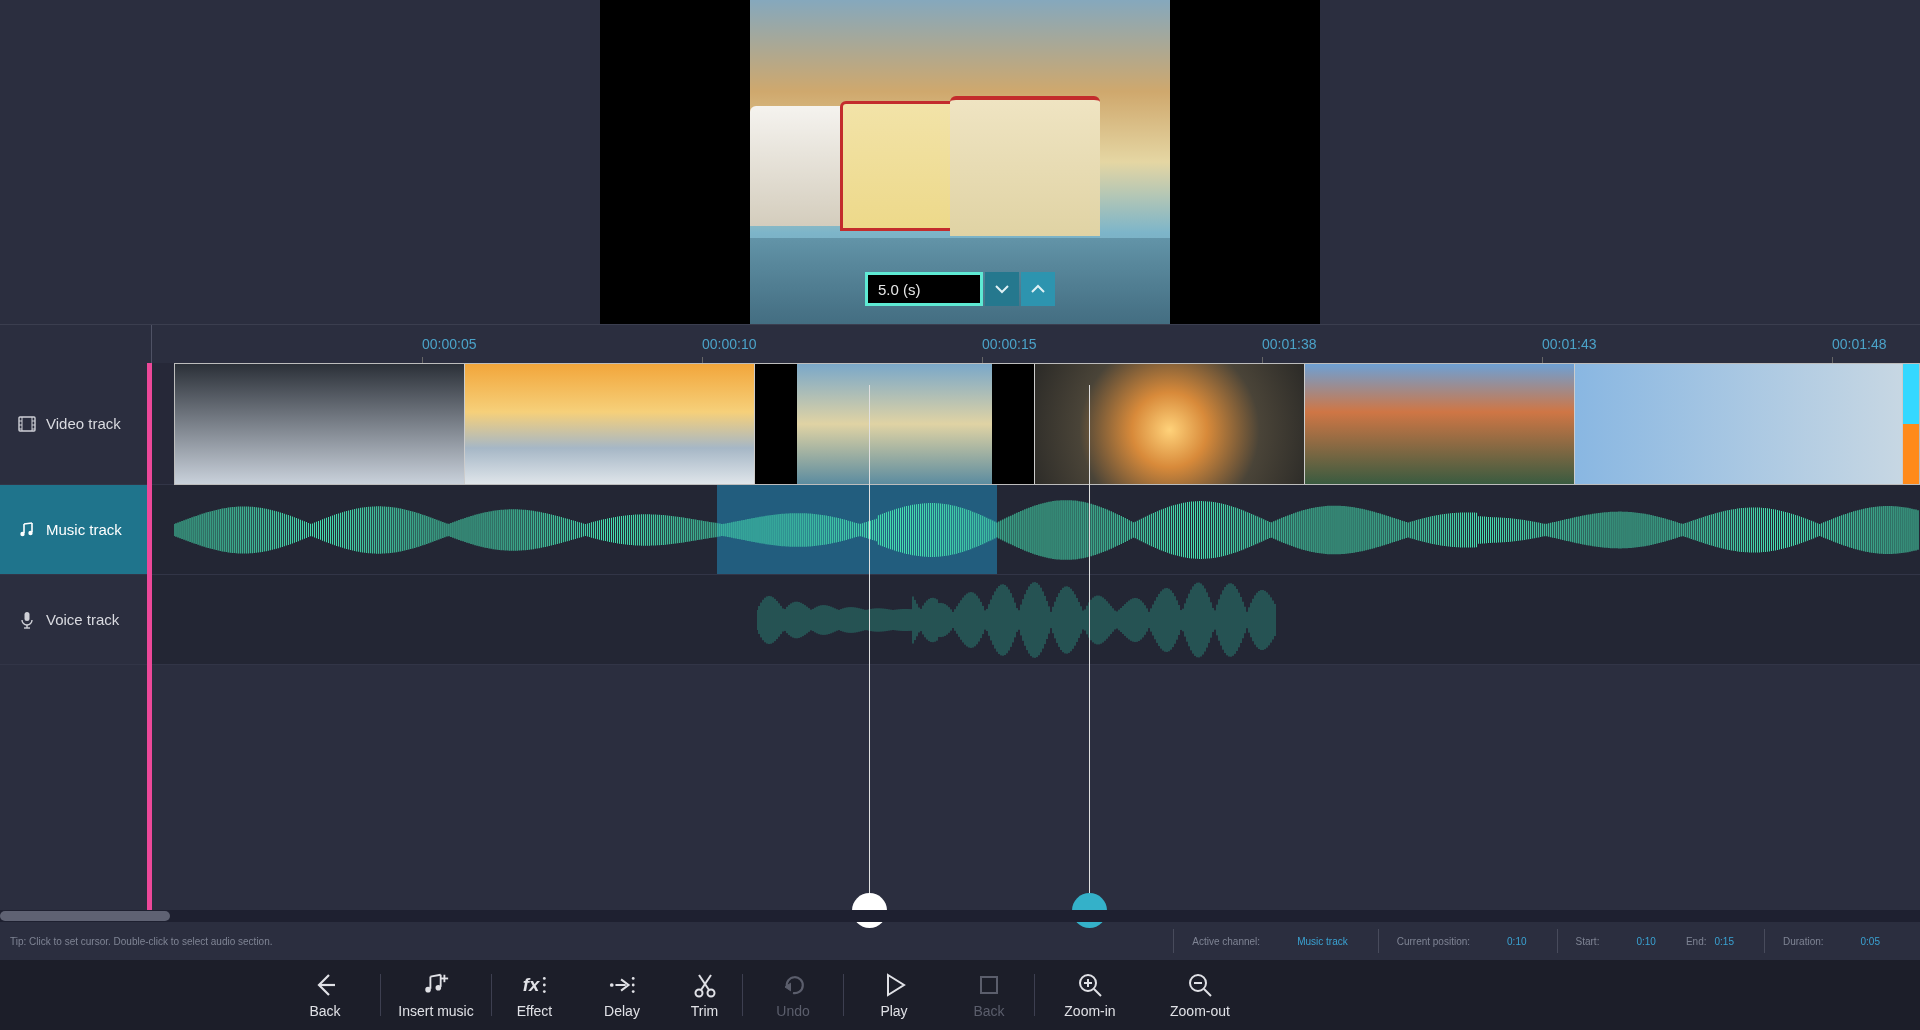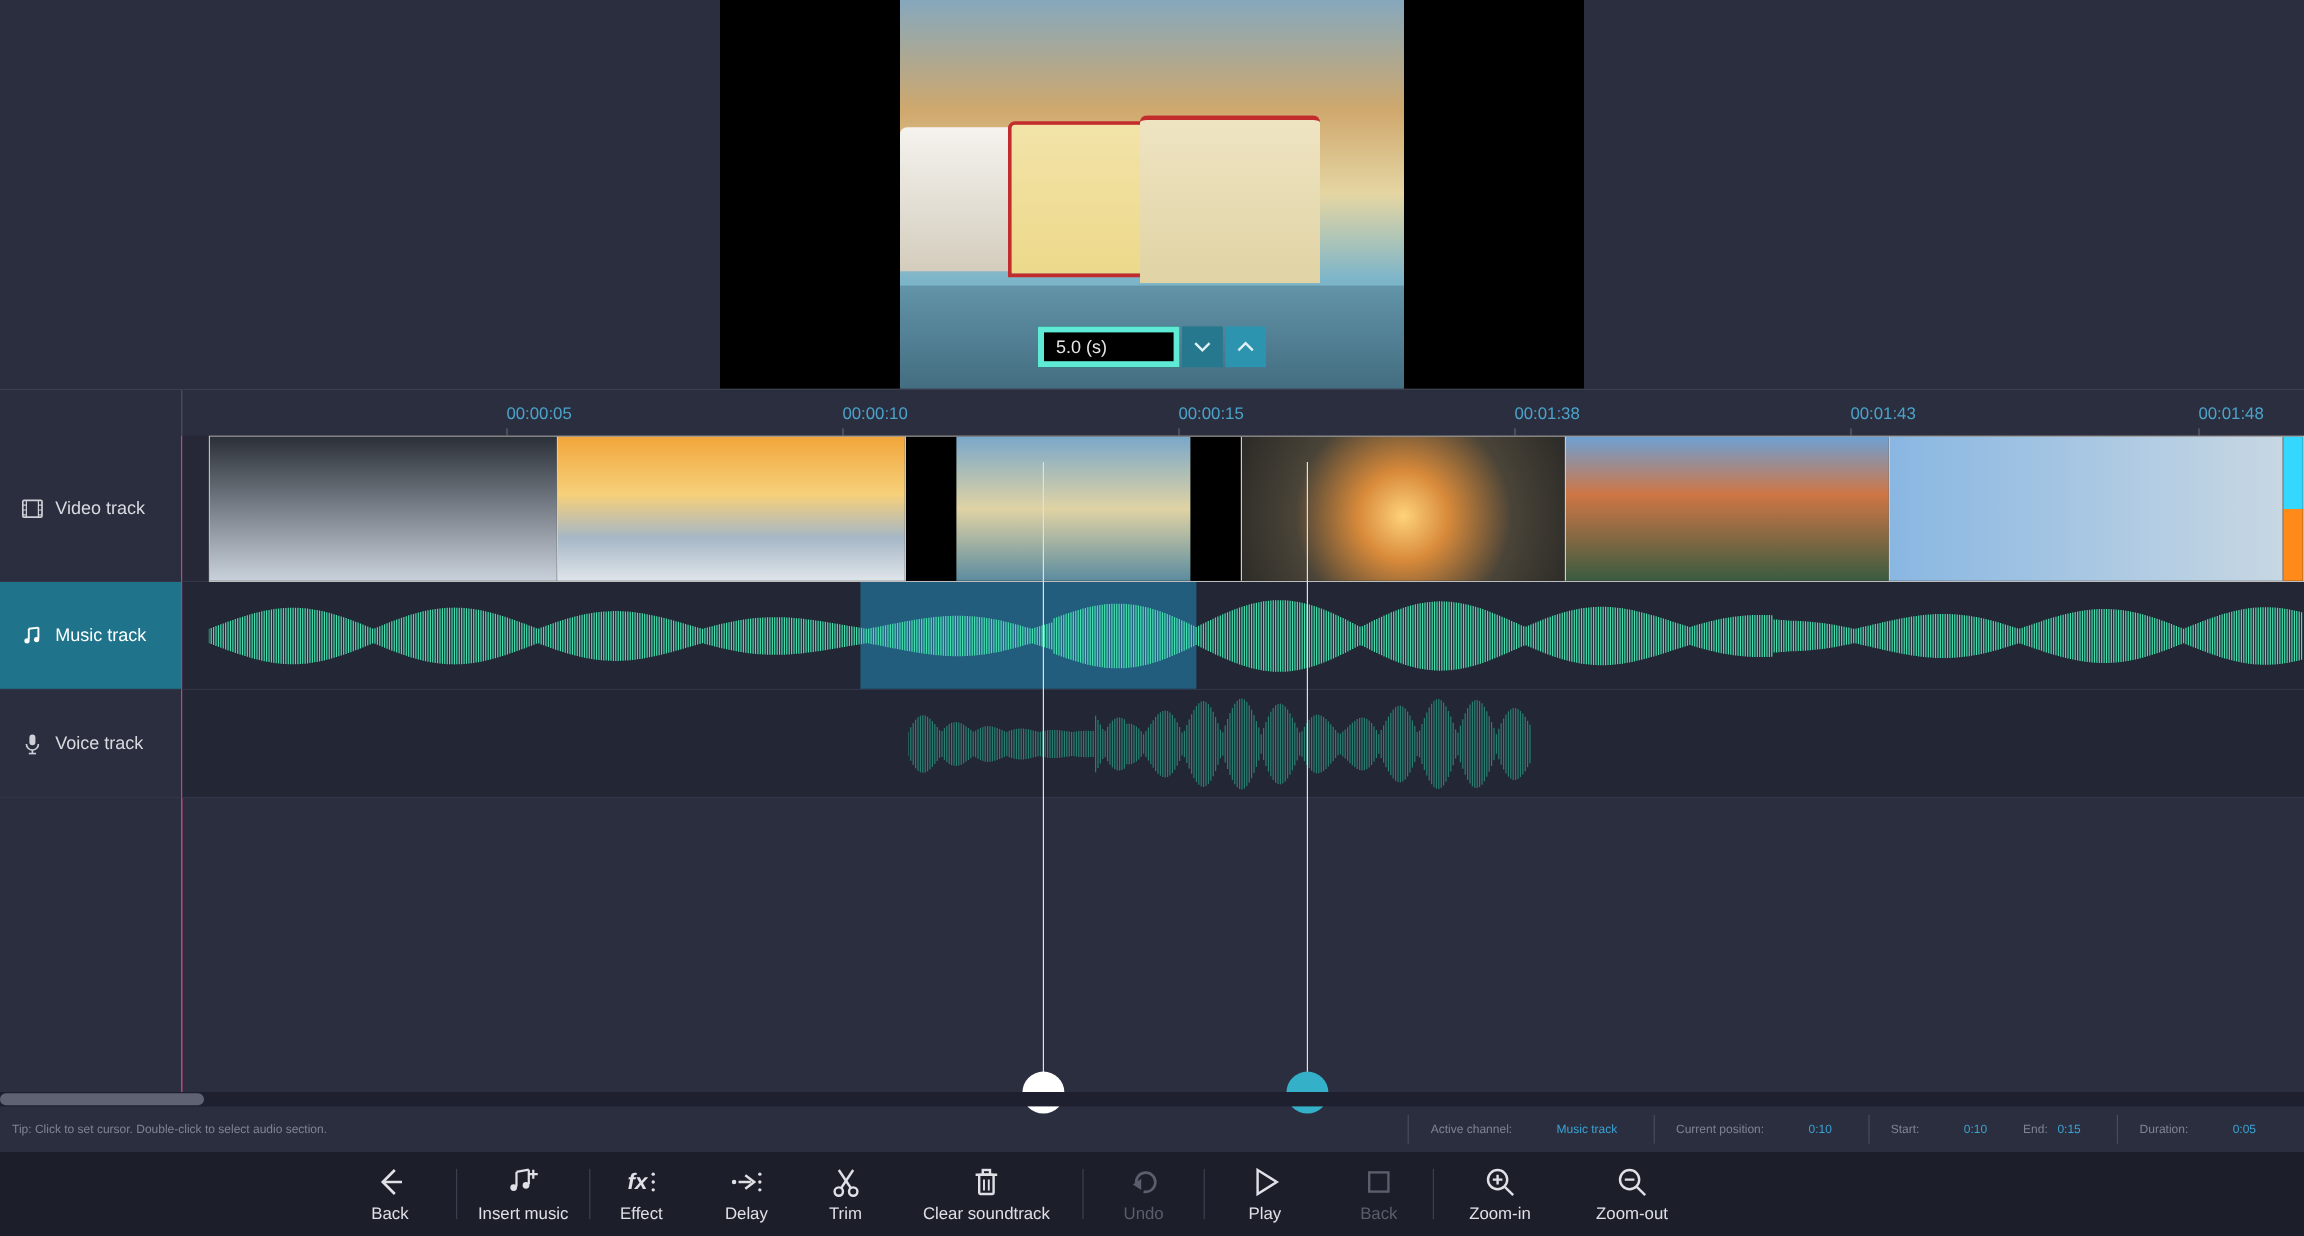--- a/index.html
+++ b/index.html
@@ -10,36 +10,36 @@
   .preview { height: 324px; background: #2b2e3f; display: flex; justify-content: center; }
   .preview-screen { width: 720px; height: 324px; background: #000; display: flex; align-items: center; justify-content: center; position: relative; }
   .preview-img { width: 420px; height: 352px; background: linear-gradient(180deg,#7aa8c9 0%, #cfa86d 30%, #e5d6a3 50%, #7db5c9 70%, #5c8ca0 100%); filter: blur(0.5px); display:flex; align-items:center; justify-content:center; }
   .boats { width: 100%; height: 100%; position: relative; overflow: hidden; }
   .boat { position:absolute; border-radius: 6px 6px 0 0; }
   .b1 { left:0; top:120px; width:120px; height:120px; background:linear-gradient(#f5f3ef,#d4cdbd); }
   .b2 { left:90px; top:115px; width:130px; height:130px; background:linear-gradient(#f2e3a8,#edd98a); border:3px solid #c32c2c; }
   .b3 { left:200px; top:110px; width:150px; height:140px; background:linear-gradient(#efe4c2,#e0d3a4); border-top:4px solid #c32c2c; }
   .refl { position:absolute; bottom:0; left:0; right:0; height:100px; background:linear-gradient(180deg, rgba(92,140,160,0.8), rgba(60,100,120,0.9)); }
   .duration-ctrl { position: absolute; left: 50%; transform: translateX(-50%); bottom: 18px; display: flex; z-index: 3; }
-  .duration-input { width: 118px; height: 34px; background: #000; border: 5px solid #5eead4; color: #e6e6e6; padding: 0 10px; font-size: 15px; }
+  .duration-input { width: 118px; height: 34px; background: #000; border: 3px solid #5eead4; color: #e6e6e6; padding: 0 10px; font-size: 15px; }
   .dur-btn { width: 34px; height: 34px; border: none; background: #25788e; color: #dff1f5; display: flex; align-items: center; justify-content: center; cursor: pointer; }
   .dur-btn.sel { background: #2d94af; }
   .dur-btn + .dur-btn { margin-left: 2px; }
   .dur-btn:first-of-type { margin-left: 2px; }
 
   
   .timeline-wrap { flex: 1 0 auto; display: flex; flex-direction: column; background: #2b2e3f; border-top: 1px solid #3b3e4f; position: relative; }
   .time-ruler { height: 38px; display: flex; position: relative; }
   .ruler-gutter { width: 152px; border-right: 1px solid #4f5265; }
   .ruler-ticks { flex: 1; position: relative; }
   .tick { position: absolute; top: 0; height: 100%; display: flex; align-items: center; color: #4ba3c9; font-size: 14px; }
   .tick::before { content: ""; position: absolute; bottom: 0; left: 0; width: 1px; height: 6px; background: #666; }
 
   .tracks { display: flex; flex: 1; }
-  .track-headers { width: 152px; display: flex; flex-direction: column; border-right: 1px solid #ec4899; }
+  .track-headers { width: 152px; display: flex; flex-direction: column; border-right: 5px solid #ec4899; }
   .track-ch { height: 122px; display: flex; align-items: center; gap: 10px; padding-left: 18px; font-size: 15px; color: #d9dae0; border-bottom: 1px solid #323547; }
   .track-ch.short { height: 90px; }
   .track-ch.music { background: #1f748c; color: #fff; }
   .track-ch .ticon { width: 18px; height: 18px; display: inline-flex; align-items: center; justify-content: center; }
 
   .track-lanes { flex: 1; position: relative; }
   .lane { position: relative; border-bottom: 1px solid #323547; background: #262838; }
   .lane.video { height: 122px; }
   .lane.music { height: 90px; background: #232634; }
   .lane.voice { height: 90px; background: #232634; }
@@ -1468,32 +1468,20 @@
       <span class="ticon2">
         <svg width="28" height="28" viewBox="0 0 28 28">
             <circle cx="8" cy="22" r="3.5" fill="none" stroke="#e0e1e6" stroke-width="2"></circle>
             <circle cx="20" cy="22" r="3.5" fill="none" stroke="#e0e1e6" stroke-width="2"></circle>
             <line x1="10" y1="19" x2="20" y2="4" stroke="#e0e1e6" stroke-width="2"></line>
             <line x1="18" y1="19" x2="8" y2="4" stroke="#e0e1e6" stroke-width="2"></line>
           </svg>
       </span>
       <span>Trim</span>
     </div>
-    <div class="tbtn w-clear">
-      <span class="ticon2">
-        <svg width="28" height="28" viewBox="0 0 28 28">
-            <rect x="8" y="8" width="12" height="16" rx="1" fill="none" stroke="#e0e1e6" stroke-width="2"></rect>
-            <line x1="5" y1="8" x2="23" y2="8" stroke="#e0e1e6" stroke-width="2"></line>
-            <rect x="11" y="4" width="6" height="4" fill="none" stroke="#e0e1e6" stroke-width="2"></rect>
-            <line x1="12" y1="12" x2="12" y2="21" stroke="#e0e1e6" stroke-width="1.6"></line>
-            <line x1="16" y1="12" x2="16" y2="21" stroke="#e0e1e6" stroke-width="1.6"></line>
-          </svg>
-      </span>
-      <span>Clear soundtrack</span>
-    </div>
     <div class="tsep"></div>
     <div class="tbtn w-undo disabled">
       <span class="ticon2">
         <svg width="28" height="28" viewBox="0 0 28 28">
             <path d="M8 16 A8 8 0 1 1 14 22" fill="none" stroke="#5b5e6c" stroke-width="2.2"></path>
             <path d="M12 12 L6 16 L12 20" fill="#5b5e6c" stroke="#5b5e6c" stroke-width="1"></path>
           </svg>
       </span>
       <span>Undo</span>
     </div>

